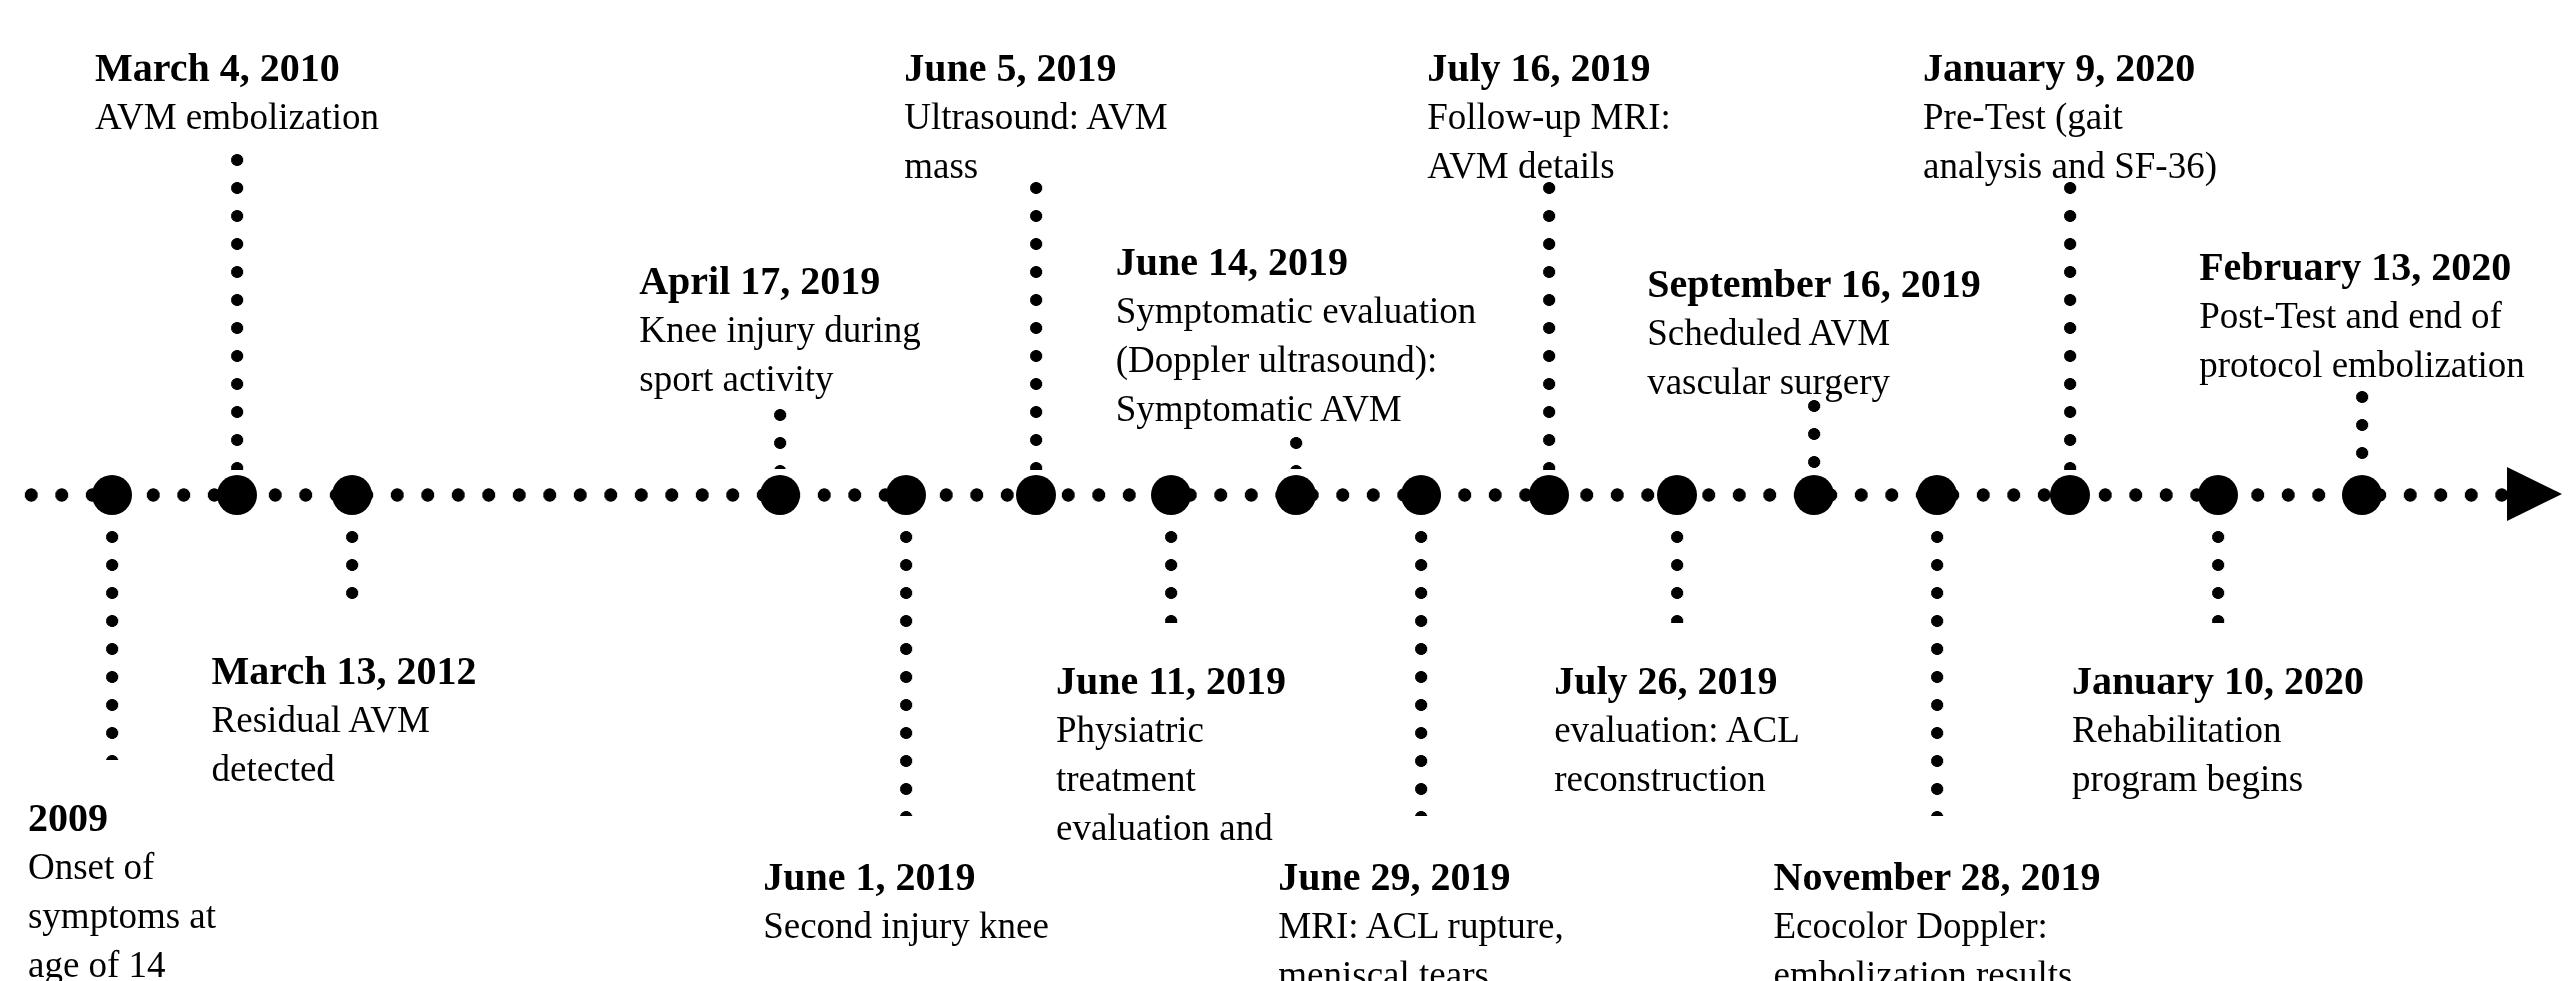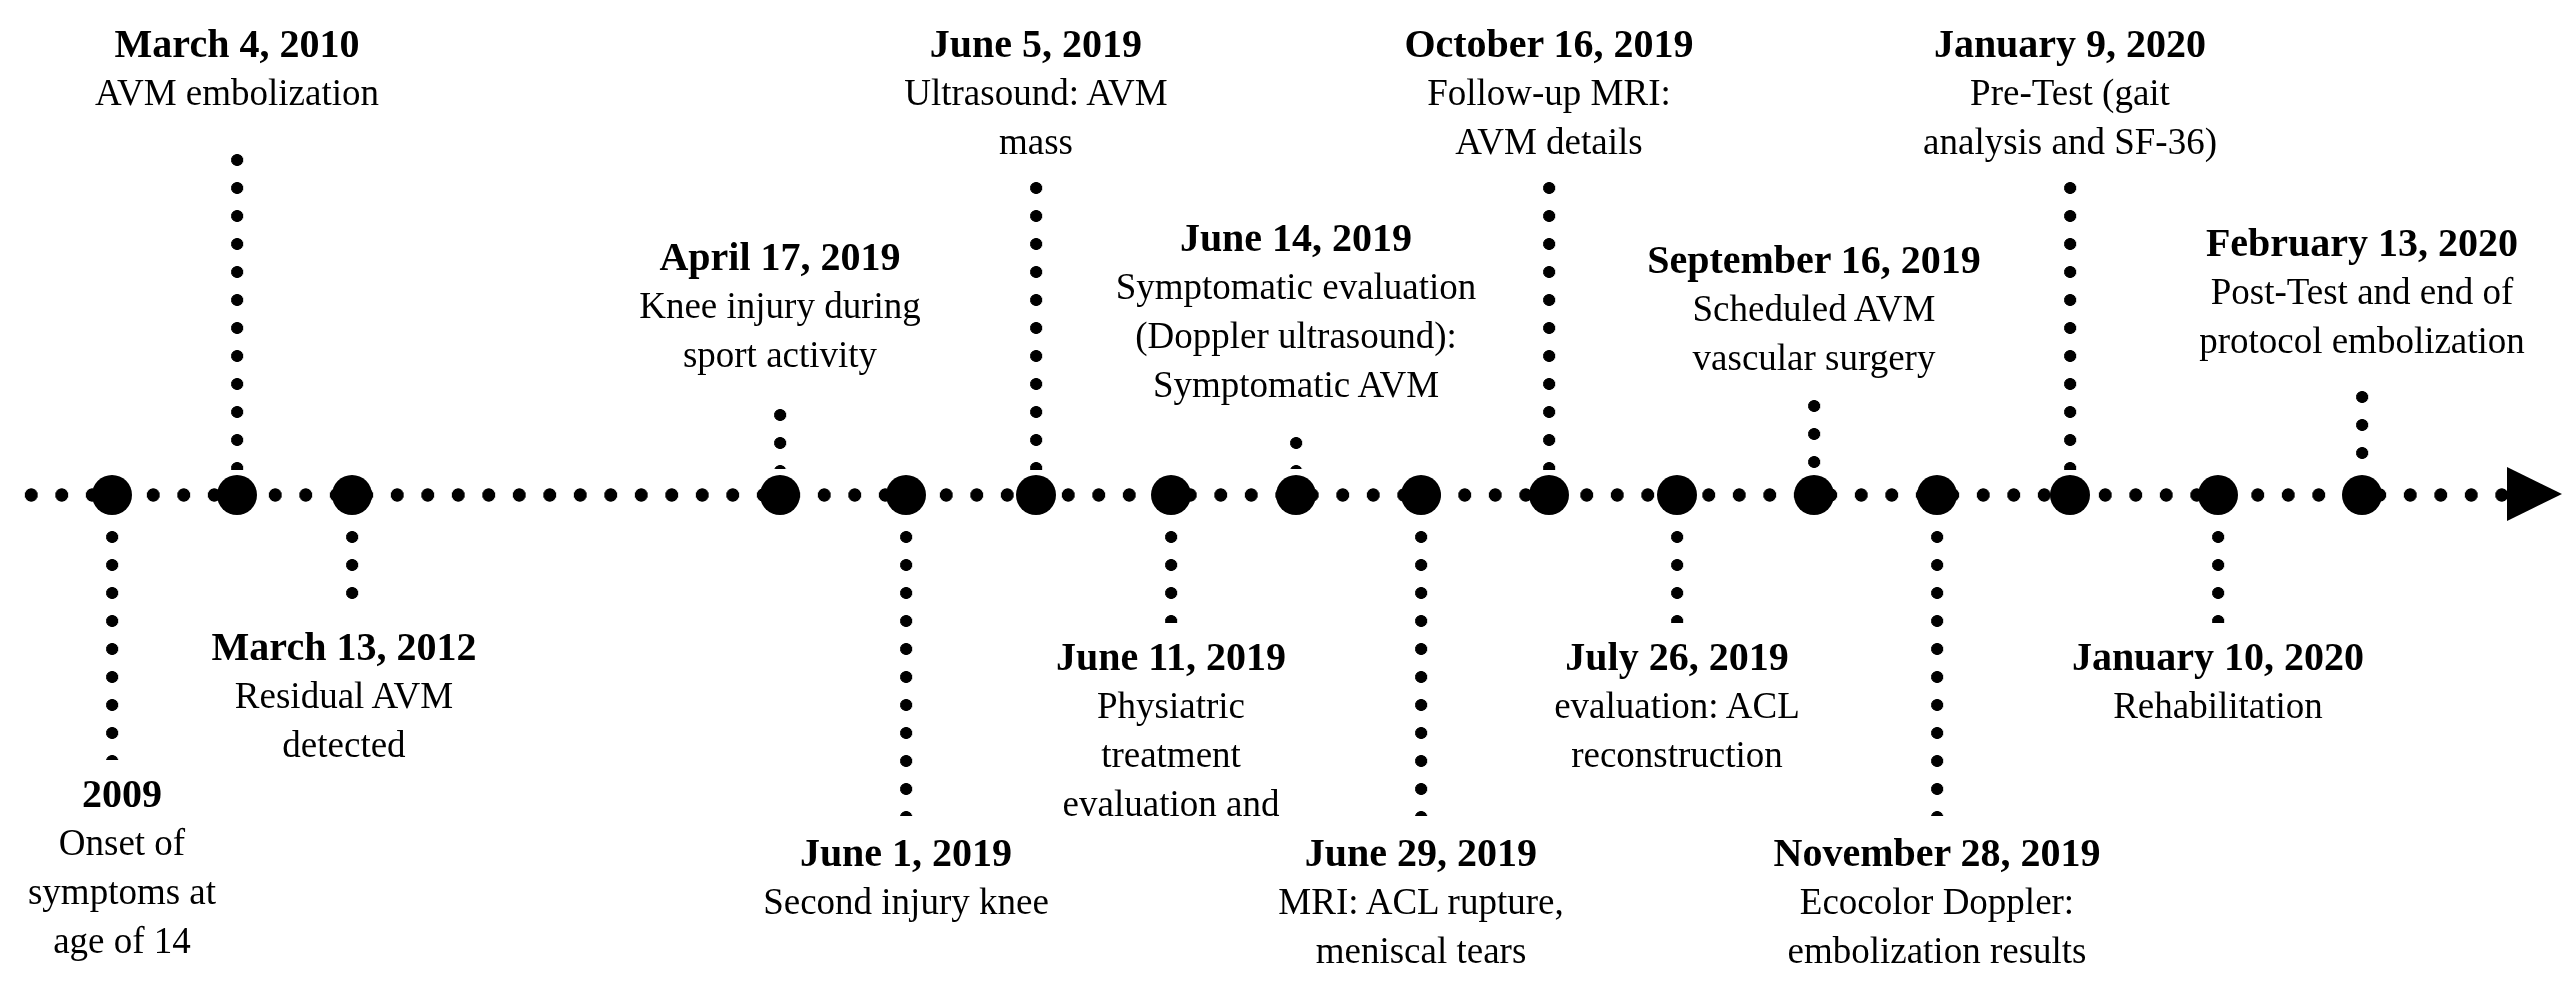--- a/index.html
+++ b/index.html
@@ -48,22 +48,22 @@
     width: 13.7px;
     transform: translateX(-50%);
     background-image: radial-gradient(circle, #000 5.6px, transparent 6.2px);
     background-size: 13.7px 28px;
     background-position: 50% 0;
     background-repeat: repeat-y;
   }
   .label {
     position: absolute;
     transform: translateX(-50%);
-    text-align: center;
     white-space: nowrap;
+    margin-top: 24px;
   }
   .date {
     font-weight: bold;
     font-size: 40px;
     line-height: 49px;
   }
   .line {
     font-size: 37px;
     line-height: 49px;
   }
@@ -164,21 +164,21 @@
       <div class="date">June 29, 2019</div>
       <div class="line">MRI: ACL rupture,</div>
       <div class="line">meniscal tears</div>
     </div>
   </div>
 
   <div>
     <div class="node" style="left:1549px"></div>
     <div class="connector" style="left:1549px; top:174px; height:296px"></div>
     <div class="label" style="left:1549px; top:18.7px">
-      <div class="date">October 16, 2019</div>
+      <div class="date">July 16, 2019</div>
       <div class="line">Follow-up MRI:</div>
       <div class="line">AVM details</div>
     </div>
   </div>
 
   <div>
     <div class="node" style="left:1677px"></div>
     <div class="connector" style="left:1677px; top:523px; height:100px"></div>
     <div class="label" style="left:1677px; top:632px">
       <div class="date">July 26, 2019</div>
@@ -216,20 +216,21 @@
       <div class="line">analysis and SF-36)</div>
     </div>
   </div>
 
   <div>
     <div class="node" style="left:2218px"></div>
     <div class="connector" style="left:2218px; top:523px; height:100px"></div>
     <div class="label" style="left:2218px; top:632px">
       <div class="date">January 10, 2020</div>
       <div class="line">Rehabilitation</div>
+      <div class="line">program begins</div>
     </div>
   </div>
 
   <div>
     <div class="node" style="left:2362px"></div>
     <div class="connector" style="left:2362px; top:383px; height:87px"></div>
     <div class="label" style="left:2362px; top:218px">
       <div class="date">February 13, 2020</div>
       <div class="line">Post-Test and end of</div>
       <div class="line">protocol embolization</div>

